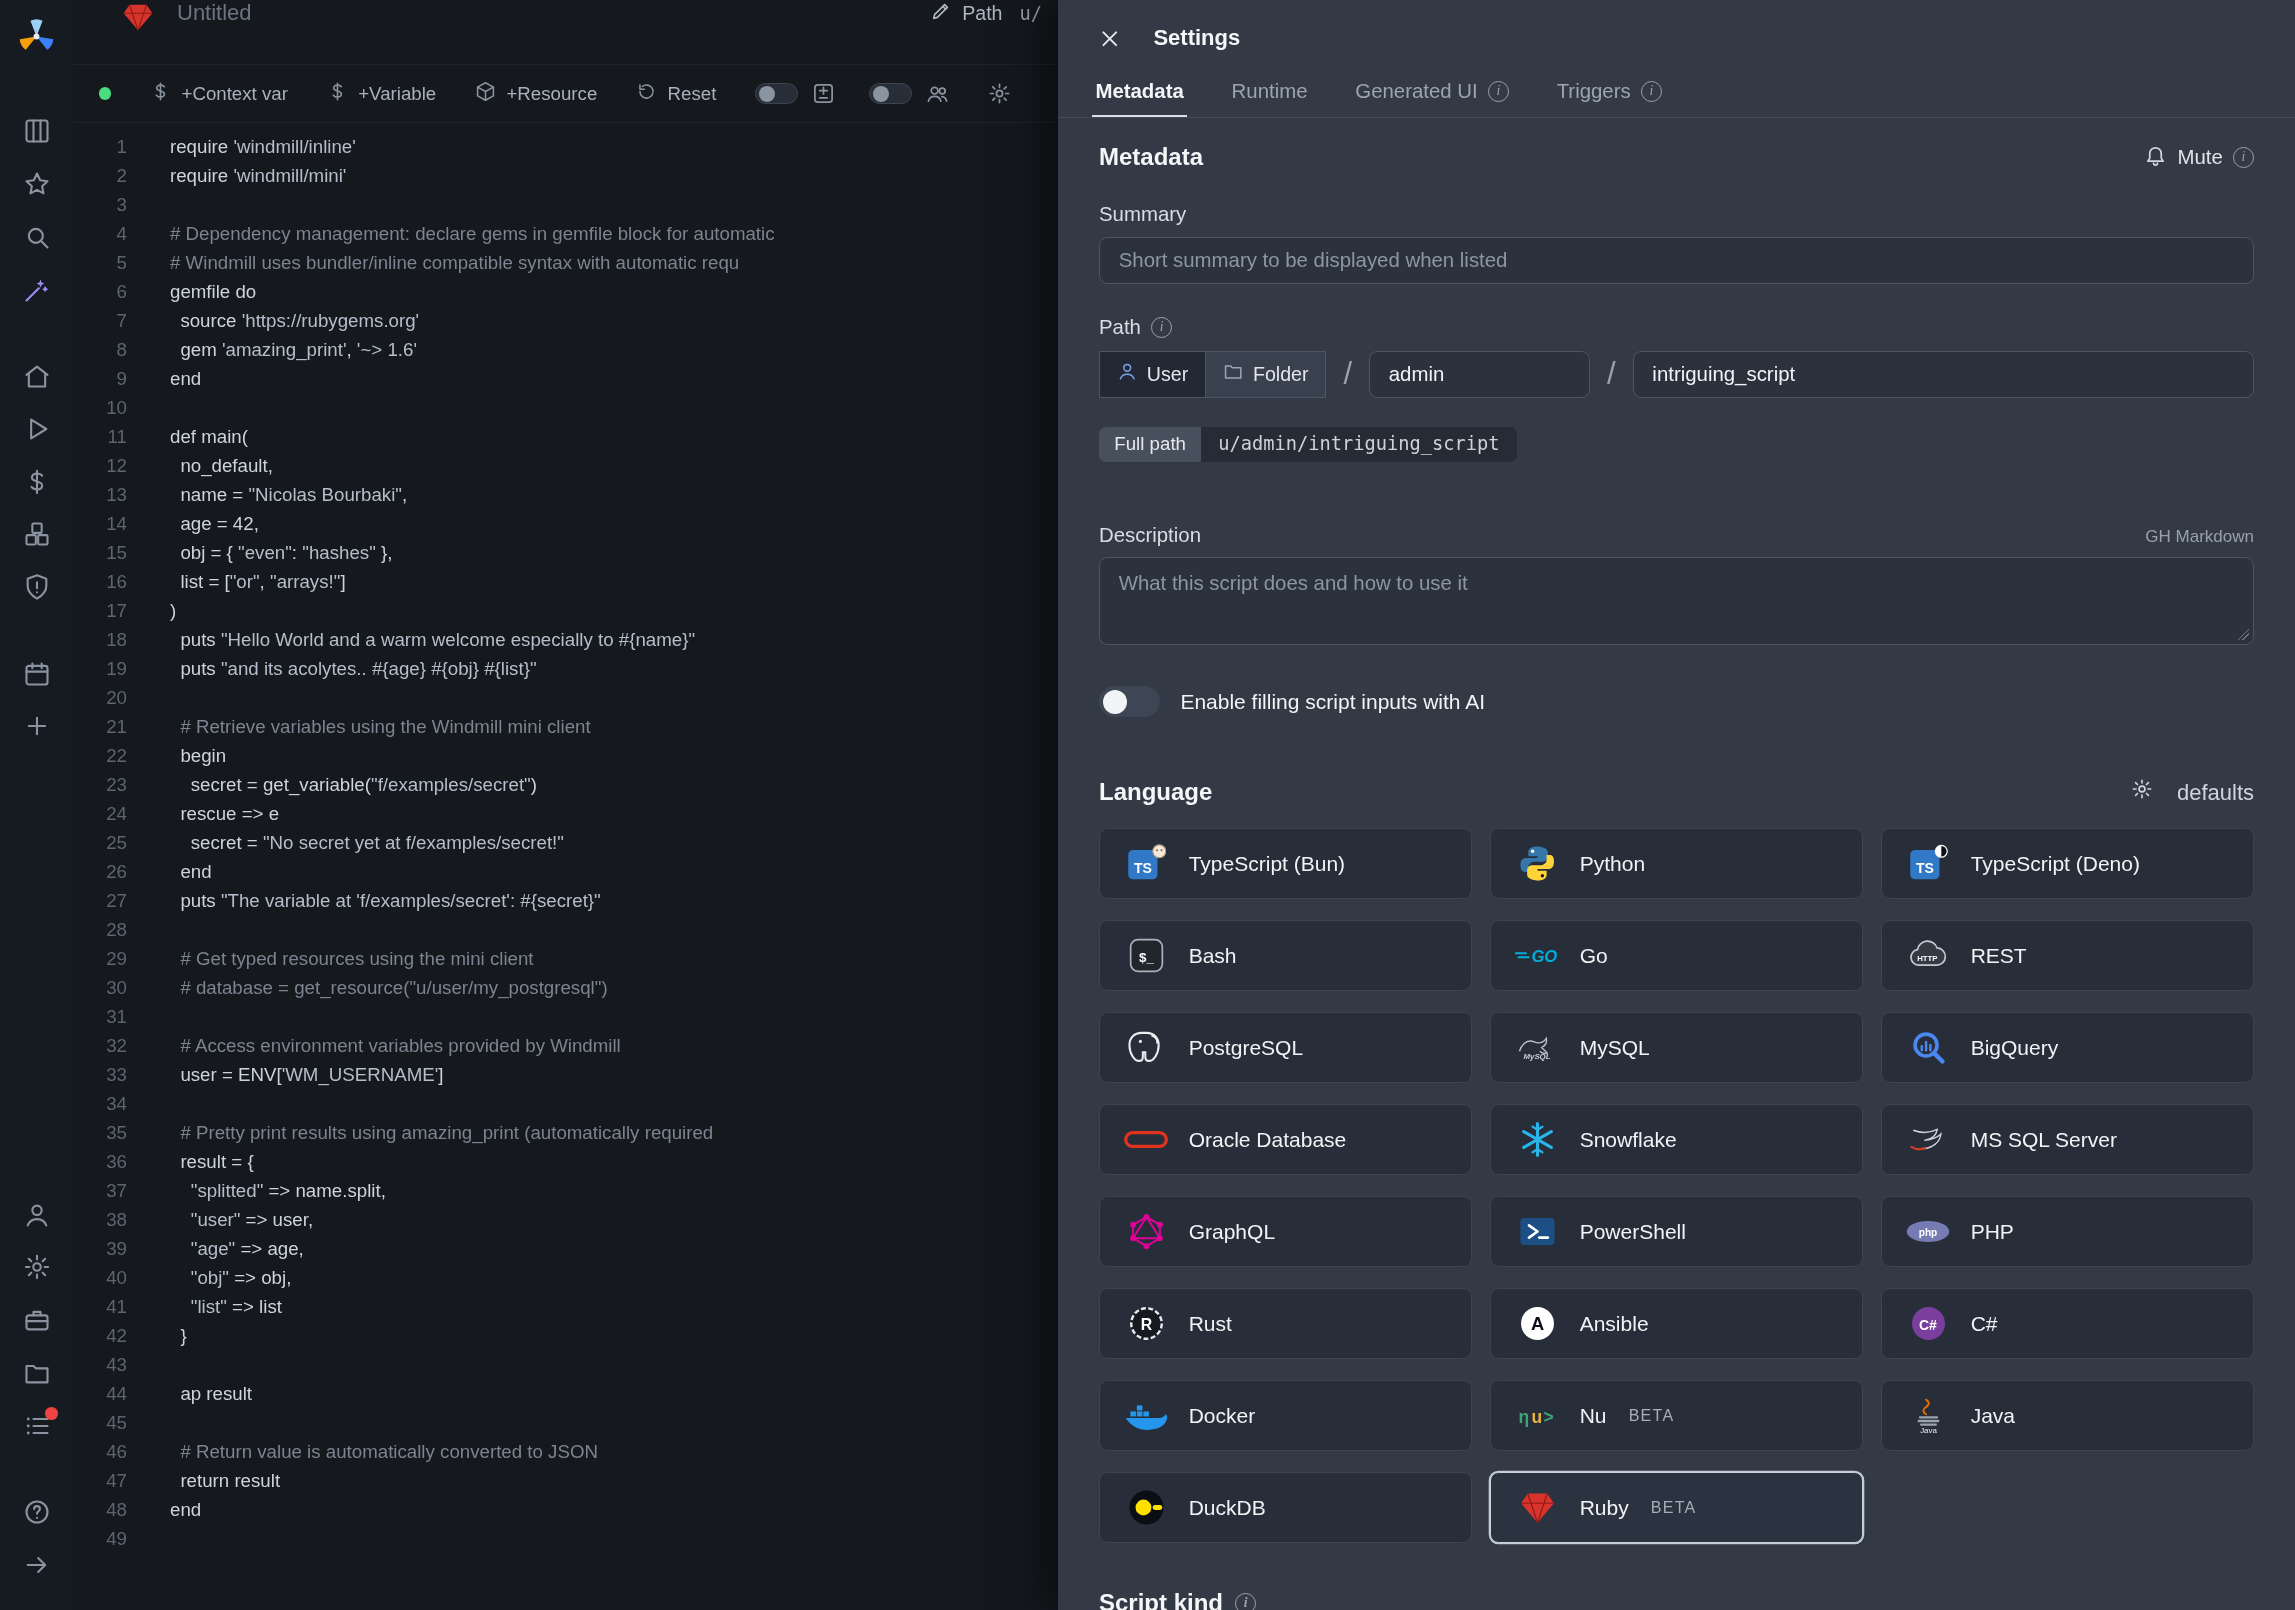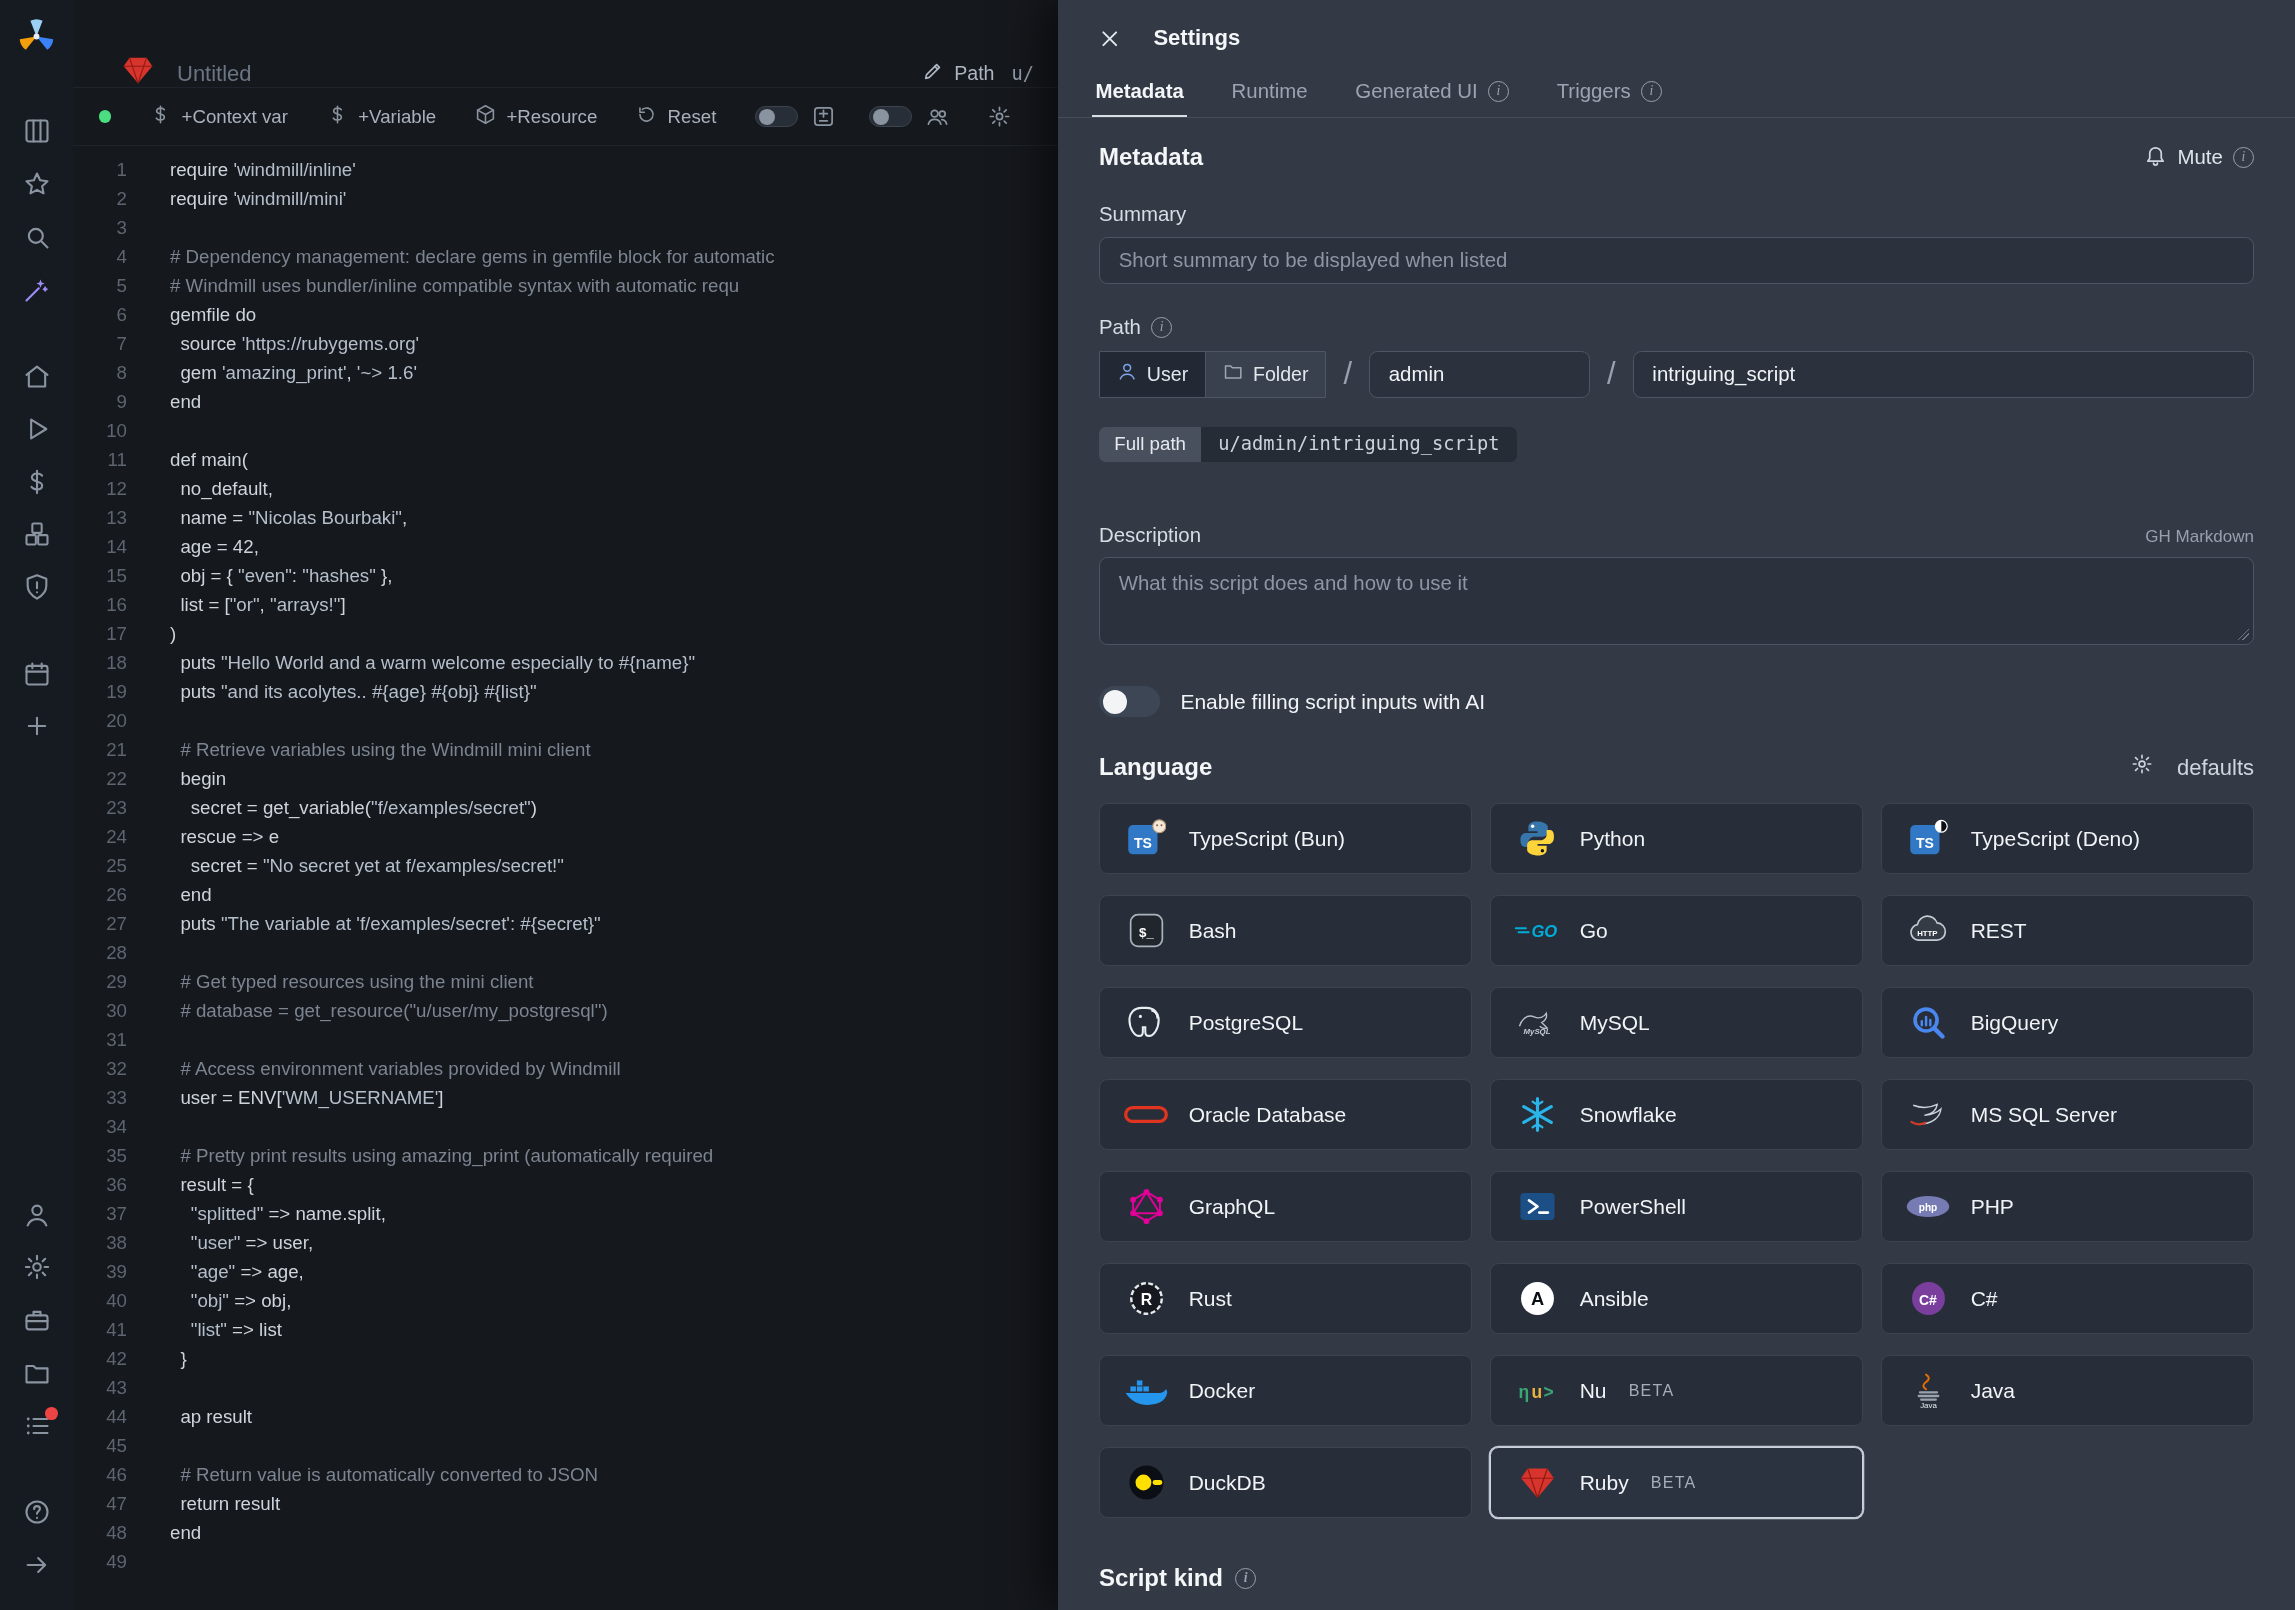--- a/index.html
+++ b/index.html
@@ -13,21 +13,21 @@
   .sb-col{display:flex;flex-direction:column;align-items:center}
   .sb-col.bottom{margin-top:auto}
   .sb-icon{position:relative;width:34px;height:34px;display:flex;align-items:center;justify-content:center;color:#8a94a1;margin:9.4px 0;cursor:pointer}
   .sb-icon svg{width:28px;height:28px}
   .sb-icon.active{color:#9d8cf5}
   .sb-icon.gap-top{margin-top:43px}
   .dot-badge{position:absolute;top:-1.7px;right:-4.3px;width:12.8px;height:12.8px;border-radius:50%;background:var(--badge-red,#ef4444)}
 
   
   .editor-col{flex:1;min-width:0;display:flex;flex-direction:column;background:var(--editor-bg,#15181d)}
-  .topbar{height:88px;flex:none;display:flex;align-items:flex-end;gap:22px;padding:0 24px 0 48px;border-bottom:0.9px solid #1f242c}
+  .topbar{height:65px;flex:none;display:flex;align-items:flex-start;gap:22px;padding:0 16px 0 48px;border-bottom:0.9px solid #1f242c}
   .script-lang-icon{width:34px;height:34px}
   .script-lang-icon svg{width:34px;height:34px}
   .untitled{color:#6b7482;font-size:22px}
   .topbar-right{margin-left:auto;display:flex;align-items:center;gap:17px}
   .path-btn{display:flex;align-items:center;gap:10.2px;color:#aeb6c1;font-size:19.6px;background:none;border:none;cursor:pointer}
   .path-btn svg{width:22px;height:22px}
   .path-fragment{color:#9aa3b0;font-size:18.7px;font-family:"DejaVu Sans Mono",monospace;white-space:nowrap}
 
   .toolbar{height:58px;flex:none;display:flex;align-items:center;gap:39px;padding:0 22px 0 25.5px;border-bottom:0.9px solid #1f242c}
   .status-dot{width:12.8px;height:12.8px;border-radius:50%;background:var(--accent-green,#4ade80);flex:none}
@@ -91,21 +91,21 @@
   .desc-box{position:relative;margin-top:10.2px}
   textarea.text-input{height:88px;padding:13.6px 18.7px;resize:none;display:block}
   .resize-grip{position:absolute;right:5.1px;bottom:5.1px;width:13.6px;height:13.6px;background:
     linear-gradient(135deg,transparent 0 56%,#6b7482 56% 62%,transparent 62% 72%,#6b7482 72% 78%,transparent 78%)}
 
   .ai-row{display:flex;align-items:center;gap:20.4px;margin-top:41px}
   .toggle-lg{width:61px;height:31px;border-radius:16px;background:#3d4654;position:relative;cursor:pointer;flex:none}
   .toggle-lg .knob{position:absolute;top:3.4px;left:4.3px;width:24px;height:24px;border-radius:50%;background:#f2f4f6}
   .ai-label{font-size:21px;color:#f1f3f6}
 
-  .lang-head{margin-top:36px}
+  .lang-head{margin-top:61px}
   .lang-grid{margin-top:22px;display:grid;grid-template-columns:repeat(3,1fr);gap:21px 18px}
   .lang-btn{height:71px;display:flex;align-items:center;gap:18.7px;padding:0 22px;background:var(--card-bg,#272e39);border:0.9px solid #3d4450;border-radius:8.5px;color:#f1f3f6;font-size:21px;cursor:pointer;text-align:left}
   .lang-btn.selected{background:#2b3240;border-color:#c9d1d9;box-shadow:0 0 0 1.3px var(--selected-ring,#c3ccd6)}
   .lang-icon{width:48px;height:41px;flex:none;display:flex;align-items:center;justify-content:center}
   .lang-icon svg{max-width:48px;max-height:39px;width:39px;height:39px}
   .lang-icon svg.wide{width:48px}
   .beta{font-size:16px;letter-spacing:.08em;color:#a6aeba;margin-left:3.4px}
 
   .scriptkind-head{margin-top:46px}
 </style>

